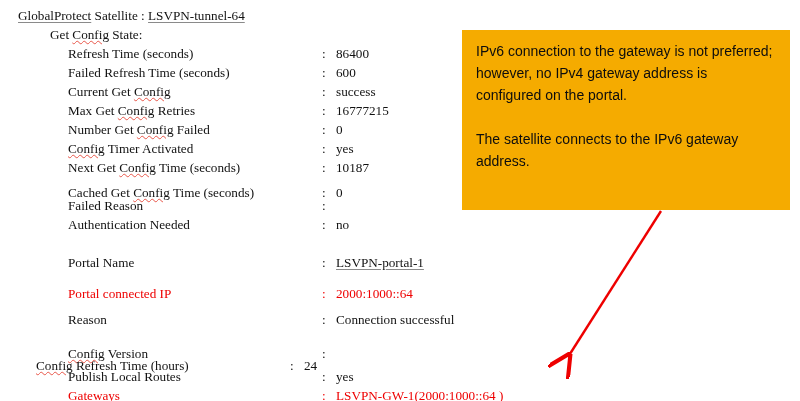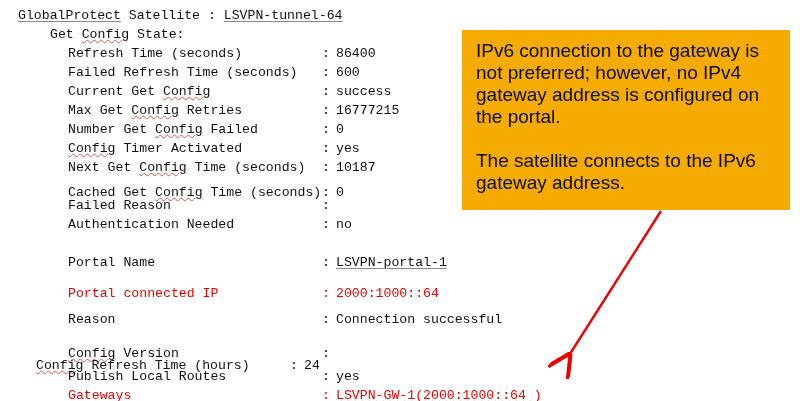--- a/index.html
+++ b/index.html
@@ -22,21 +22,21 @@
     top: 0;
     width: 800px;
     height: 401px;
   }
   .line {
     position: absolute;
     left: 0;
     height: 19px;
     line-height: 19px;
     white-space: pre;
-    font-family: Liberation Mono, monospace;
+    font-family: Liberation Serif, serif;
     font-size: 13.2px;
     color: #111111;
     letter-spacing: 0px;
   }
   .line .lbl { display: inline-block; }
   .line .col { display: inline-block; }
   .line .val { display: inline-block; }
 
   
   .ind0 { padding-left: 18px; }
@@ -79,21 +79,21 @@
     top: 30px;
     width: 328px;
     height: 180px;
     background: #f5ab00;
     box-sizing: border-box;
     padding: 10px 14px 0 14px;
   }
   #callout p {
     margin: 0;
     font-family: "Liberation Sans", sans-serif;
-    font-size: 19px;
+    font-size: 14px;
     line-height: 22px;
     color: #0d0d0d;
   }
   #callout p.gap { margin-top: 22px; }
 
   #arrow-layer {
     position: absolute;
     left: 0; top: 0;
     width: 800px; height: 401px;
     pointer-events: none;

